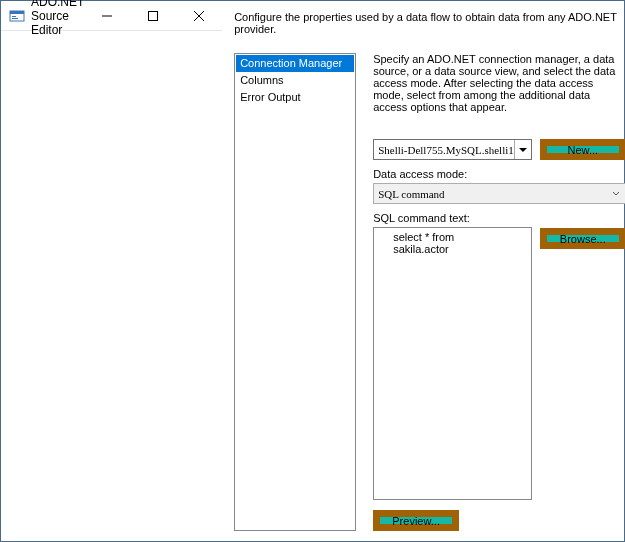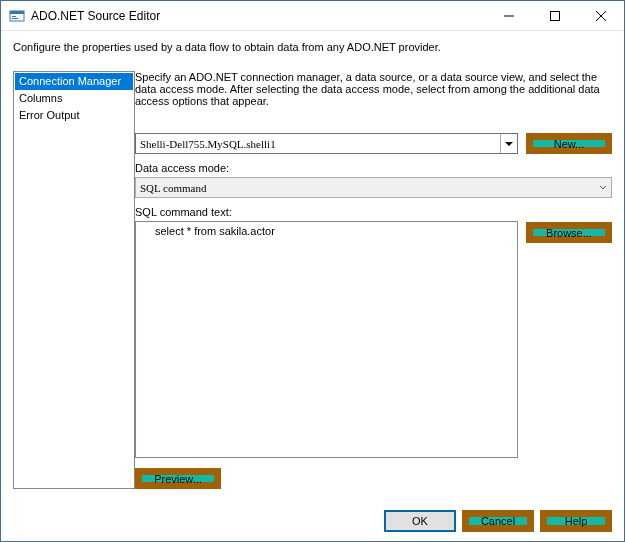--- a/index.html
+++ b/index.html
@@ -9,21 +9,21 @@
     font-size: 11px;
     color: #000;
     background: #fff;
     width: 625px; height: 542px;
     overflow: hidden;
   }
   .window {
     width: 625px; height: 542px;
     border: 1px solid #4a6a8a;
     background: #fff;
-    display: flex; flex-direction: column;
+    display: flex; flex-direction: row;
   }
   
   .titlebar {
     height: 30px;
     display: flex; align-items: center;
     padding: 0 0 0 8px;
     background: #fff;
     border-bottom: 1px solid #e5e5e5;
   }
   .titlebar .app-icon {
@@ -51,21 +51,21 @@
     position: relative;
   }
   .instructions {
     font-size: 11px;
     color: #000;
     margin-bottom: 18px;
   }
   .content-row {
     flex: 1;
     display: flex;
-    gap: 0;
+    gap: 17px;
     min-height: 0;
   }
   
   .nav {
     width: 122px;
     border: 1px solid #828790;
     background: #fff;
     padding: 1px;
   }
   .nav-item {

